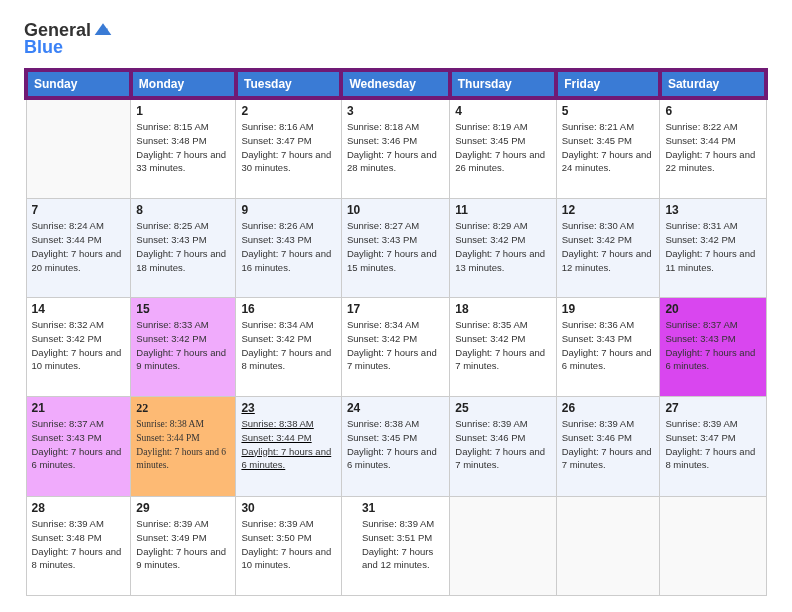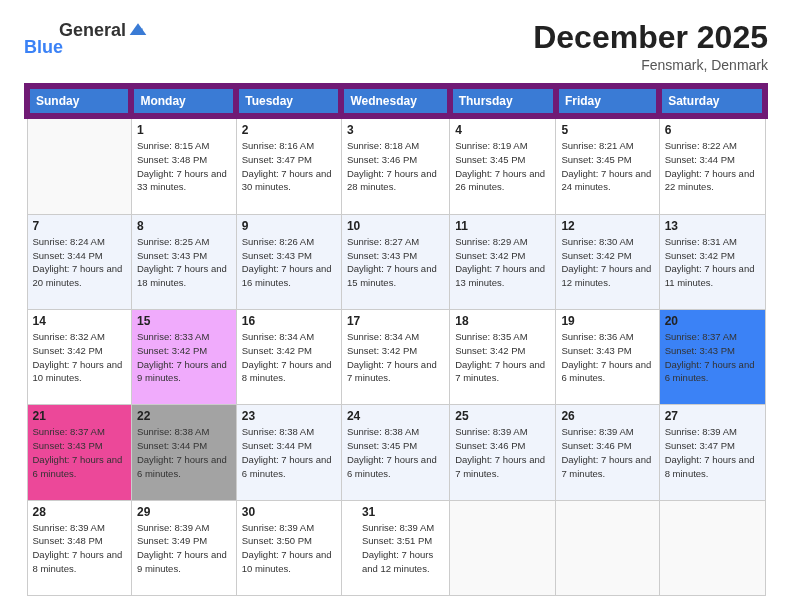--- a/index.html
+++ b/index.html
@@ -24,21 +24,20 @@
       margin-bottom: 10px;
     }
     .logo {
       display: flex;
       flex-direction: column;
       align-items: flex-start;
     }
     .logo-text {
       display: flex;
       gap: 0;
-      margin-left: 35px;
     }
     .logo-general {
       font-size: 18px;
       font-weight: bold;
       color: #333;
     }
     .logo-blue {
       font-size: 18px;
       font-weight: bold;
       color: #3b82f6;
@@ -68,21 +67,21 @@
       width: 100%;
       font-size: 10px;
     }
     .calendar th {
       background: #3a7bd5;
       color: #fff;
       text-align: left;
       padding: 5px 6px;
       font-size: 12px;
       font-weight: bold;
-      border: 6px solid #701a75;
+      border: 4px solid #701a75;
     }
     .calendar td {
       border: 1px solid #ccc;
       vertical-align: top;
       padding: 4px 5px;
       width: 113px;
       min-height: 80px;
     }
     .day-num {
       font-weight: bold;
@@ -117,24 +116,20 @@
     <div class="logo">
       <div class="logo-text">
         <span class="logo-general">General</span>
         <svg class="logo-icon" viewBox="0 0 24 20" fill="none">
           <path d="M12 2 L22 16 L2 16 Z" fill="#3a7bd5"></path>
           <path d="M8 8 L18 8 L18 16 L8 16 Z" fill="#3a7bd5" opacity="0.5"></path>
         </svg>
       </div>
       <span class="logo-blue" style="font-size:18px;font-weight:bold;margin-top:-4px;">Blue</span>
     </div>
-    <div class="title-block">
-      <div class="month-title">December 2025</div>
-      <div class="location">Fensmark, Denmark</div>
-    </div>
   </div>
 
   <table class="calendar" id="cal-table">
     <thead>
       <tr id="header-row">
           <th>Sunday</th>
           <th>Monday</th>
           <th>Tuesday</th>
           <th>Wednesday</th>
           <th>Thursday</th>
@@ -218,35 +213,35 @@
             <div class="day-info">Sunrise: 8:34 AM<br>Sunset: 3:42 PM<br>Daylight: 7 hours and 7 minutes.</div>
           </td>
           <td style="background: rgb(255, 255, 255);">
             <span class="day-num">18</span>
             <div class="day-info">Sunrise: 8:35 AM<br>Sunset: 3:42 PM<br>Daylight: 7 hours and 7 minutes.</div>
           </td>
           <td style="background: rgb(255, 255, 255);">
             <span class="day-num">19</span>
             <div class="day-info">Sunrise: 8:36 AM<br>Sunset: 3:43 PM<br>Daylight: 7 hours and 6 minutes.</div>
           </td>
-          <td style="background: #3b82f6;">
+          <td style="background: #d946ef;">
             <span class="day-num">20</span>
             <div class="day-info">Sunrise: 8:37 AM<br>Sunset: 3:43 PM<br>Daylight: 7 hours and 6 minutes.</div>
           </td>
         </tr>
         <tr>
-          <td style="background: #ec4899;">
+          <td style="background: #f0abfc;">
             <span class="day-num">21</span>
             <div class="day-info">Sunrise: 8:37 AM<br>Sunset: 3:43 PM<br>Daylight: 7 hours and 6 minutes.</div>
           </td>
-          <td style="background: #a3a3a3;">
+          <td style="background: #fdba74; font-family: Liberation Serif, serif;">
             <span class="day-num">22</span>
             <div class="day-info">Sunrise: 8:38 AM<br>Sunset: 3:44 PM<br>Daylight: 7 hours and 6 minutes.</div>
           </td>
-          <td style="background: rgb(240, 244, 252);">
+          <td style="background: rgb(240, 244, 252); text-decoration: underline;">
             <span class="day-num">23</span>
             <div class="day-info">Sunrise: 8:38 AM<br>Sunset: 3:44 PM<br>Daylight: 7 hours and 6 minutes.</div>
           </td>
           <td style="background: rgb(240, 244, 252);">
             <span class="day-num">24</span>
             <div class="day-info">Sunrise: 8:38 AM<br>Sunset: 3:45 PM<br>Daylight: 7 hours and 6 minutes.</div>
           </td>
           <td style="background: rgb(240, 244, 252);">
             <span class="day-num">25</span>
             <div class="day-info">Sunrise: 8:39 AM<br>Sunset: 3:46 PM<br>Daylight: 7 hours and 7 minutes.</div>

